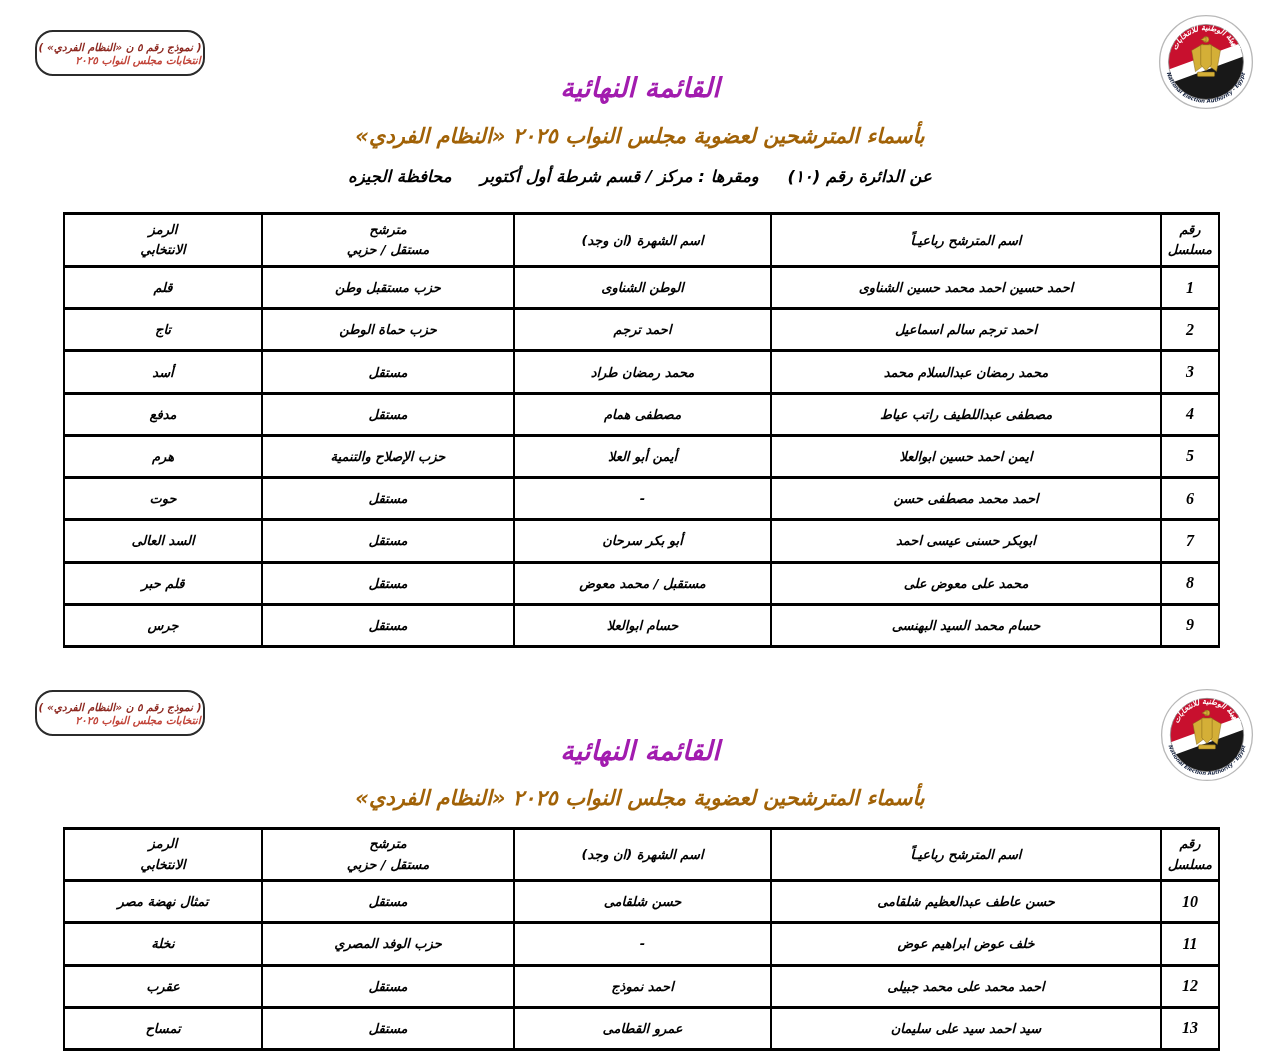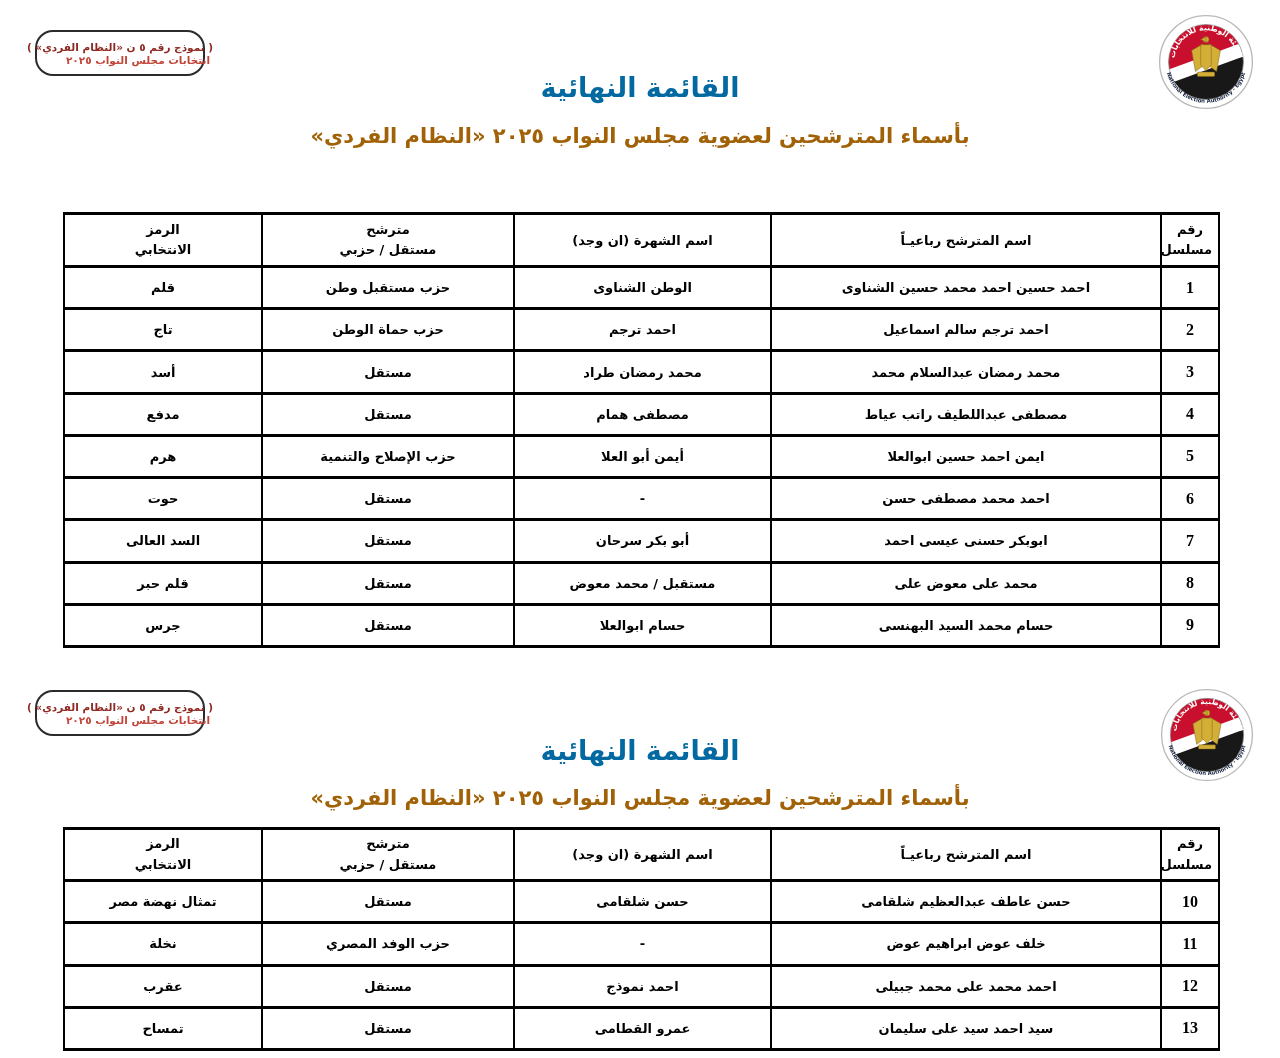--- a/index.html
+++ b/index.html
@@ -1,32 +1,32 @@
 <!DOCTYPE html>
 <html lang="ar"><head>
 <meta charset="utf-8">
 <style>
   html,body { margin:0; padding:0; background:#ffffff; }
   .page {
     position:relative; width:1280px; height:1058px; background:#ffffff;
-    direction:rtl; font-family:"DejaVu Sans", sans-serif; overflow:hidden;
+    direction:rtl; font-family:"DejaVu Sans", sans-serif; overflow:hidden;font-style:italic;
   }
   
   .badge {
     position:absolute; left:35px; width:170px; height:46px;
     border:2px solid #2b2b2b; border-radius:18px; background:#fff;
     display:flex; flex-direction:column; justify-content:center; align-items:center;
     gap:1px; box-sizing:border-box;
   }
   .badge .l1 { font-size:10.5px; font-weight:bold; color:#8E2A22; white-space:nowrap; }
   .badge .l2 { font-size:10.5px; font-weight:bold; color:#C2453A; white-space:nowrap;margin-left:36px; }
   
   .seal { position:absolute; width:96px; height:96px; }
   
-  .title    { position:absolute; width:100%; text-align:center; color:#0369a1; font-size:27px; font-weight:bold; }
+  .title    { position:absolute; width:100%; text-align:center; color:#a21caf; font-size:27px; font-weight:bold; }
   .subtitle { position:absolute; width:100%; text-align:center; color:#a16207; font-size:21px; font-weight:bold; }
   .district { position:absolute; width:100%; text-align:center; color:#000; font-size:16.5px; font-weight:bold; }
   
   table.tbl {
     position:absolute; left:63px; width:1155px;
     border-collapse:collapse; table-layout:fixed; background:#fff;
   }
   .tbl th, .tbl td {
     border:2px solid #000; border-top-width:3px; border-bottom-width:3px;
     text-align:center; vertical-align:middle; font-weight:bold; color:#000;
@@ -73,20 +73,21 @@
       <textPath href="#arcTopA" startOffset="50%" text-anchor="middle">الهيئة الوطنية للانتخابات</textPath>
     </text>
     <path id="arcBotA" d="M 7.5 50 A 42.5 42.5 0 0 0 92.5 50" fill="none"></path>
     <text font-size="5.6" font-weight="bold" fill="#16233f">
       <textPath href="#arcBotA" startOffset="50%" text-anchor="middle">National Election Authority - Egypt</textPath>
     </text>
   </svg>
 
   <div class="title" style="top:72px;">القائمة النهائية</div>
   <div class="subtitle" style="top:124px;">بأسماء المترشحين لعضوية مجلس النواب ٢٠٢٥ «النظام الفردي»</div>
+  <div class="district" style="top:167px;">عن الدائرة رقم (١٠)&nbsp;&nbsp;&nbsp;&nbsp; ومقرها : مركز / قسم شرطة أول أكتوبر&nbsp;&nbsp;&nbsp;&nbsp; محافظة الجيزه</div>
 
   <table class="tbl" style="top:212px; height:436px;">
     <colgroup>
       <col style="width:58px">
         <col style="width:390px">
         <col style="width:257px">
         <col style="width:252px">
         <col style="width:198px">
     </colgroup>
     <thead>

